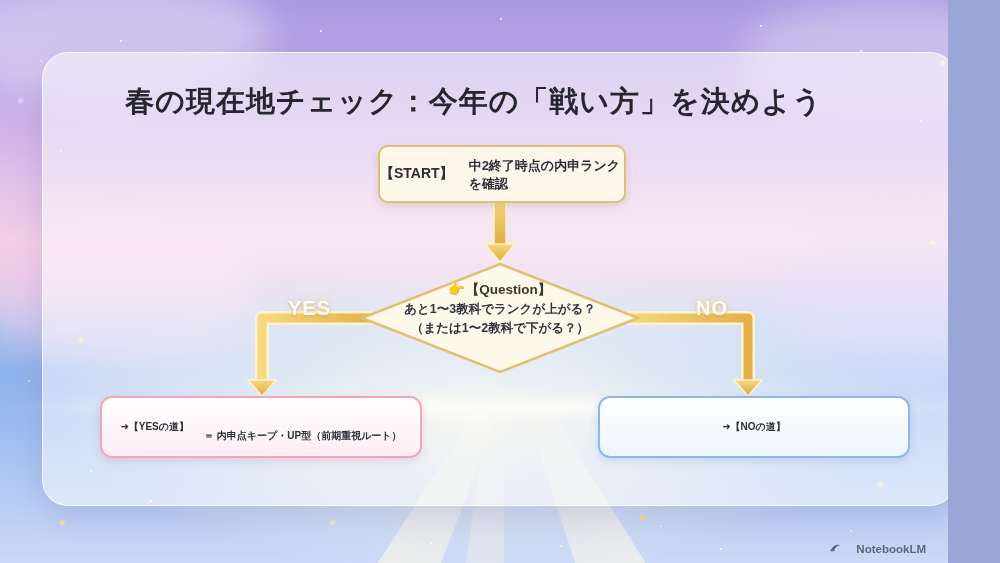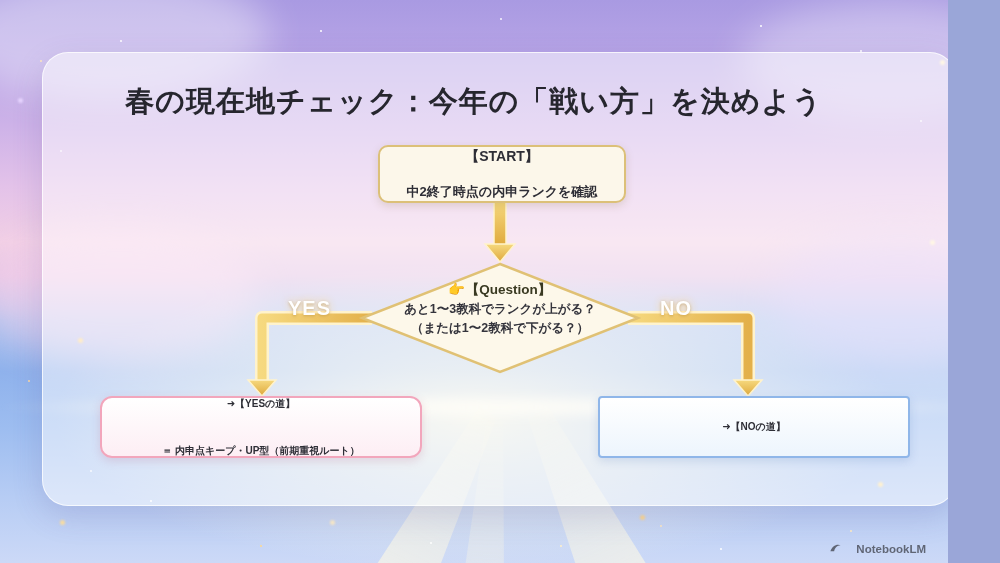--- a/index.html
+++ b/index.html
@@ -53,48 +53,48 @@
     border-radius:26px;box-shadow:0 10px 30px rgba(90,80,150,0.18);
   }
   
   .title{
     position:absolute;z-index:4;left:0;right:0;top:82px;text-align:center;
     font-size:29px;font-weight:bold;color:#26262e;letter-spacing:1px;
   }
   
   .flowsvg{position:absolute;z-index:3;left:0;top:0;pointer-events:none;}
   
-  .node{position:absolute;z-index:4;display:flex;flex-direction:column;
-    align-items:center;justify-content:center;text-align:center;color:#2e2e36;gap:15px;}
+  .node{position:absolute;z-index:4;display:flex;flex-direction:row;
+    align-items:center;justify-content:center;color:#2e2e36;gap:15px;}
   .start-node{
     left:378px;top:145px;width:244px;height:54px;border-radius:10px;
     background:#fcf7ea;border:2px solid #dcc078;
     box-shadow:0 3px 8px rgba(120,100,40,0.18);
   }
   .start-node .l1{font-size:14px;font-weight:bold;}
   .start-node .l2{font-size:13px;font-weight:bold;margin-top:2px;}
   .q-text{
     position:absolute;z-index:4;left:368px;top:281px;width:264px;text-align:center;
     color:#34343c;pointer-events:none;
   }
   .q-text .l1{font-size:13.5px;font-weight:bold;color:#3a3a22;}
   .q-text .l2,.q-text .l3{font-size:12.5px;font-weight:bold;margin-top:2px;}
   .branch-label{
     position:absolute;z-index:4;font-size:20px;font-weight:bold;color:#ffffff;
     letter-spacing:1px;text-shadow:0 0 8px rgba(255,215,140,0.95),0 1px 3px rgba(150,110,30,0.5);
   }
   .yes-label{left:288px;top:297px;text-align:center;}
-  .no-label{left:640px;top:297px;padding-left:20px;}
+  .no-label{left:676px;top:297px;padding-left:20px;}
   .yes-node{
     left:100px;top:396px;width:318px;height:58px;border-radius:12px;
     background:linear-gradient(180deg,#ffffff,#fdeef4);border:2.5px solid #f2a6bc;
     box-shadow:0 3px 10px rgba(180,90,130,0.2);
   }
   .no-node{
-    left:598px;top:396px;width:308px;height:58px;border-radius:4px;
+    left:598px;top:396px;width:308px;height:58px;border-radius:12px;
     background:linear-gradient(180deg,#ffffff,#edf5fd);border:2.5px solid #8fb6e9;
     box-shadow:0 3px 10px rgba(80,120,190,0.2);
   }
   .yes-node .l1,.no-node .l1{font-size:10px;font-weight:bold;}
   .yes-node .l2,.no-node .l2{font-size:10px;font-weight:bold;margin-top:18px;}
   
   .watermark{
     position:absolute;z-index:5;right:22px;bottom:8px;display:flex;align-items:center;gap:14px;
     color:#555a68;font-size:11.5px;font-weight:bold;opacity:.9;
   }

